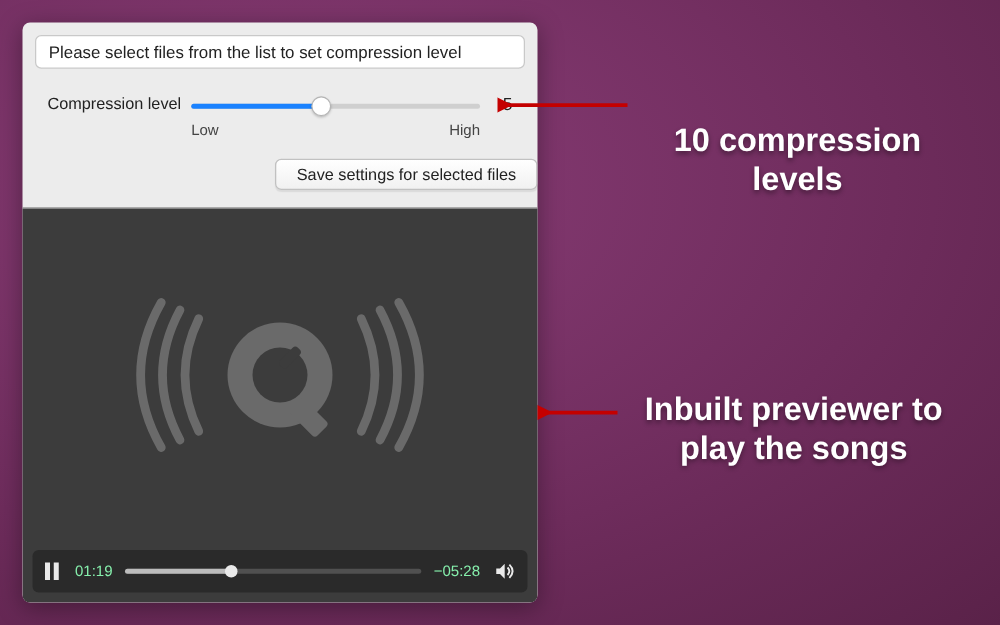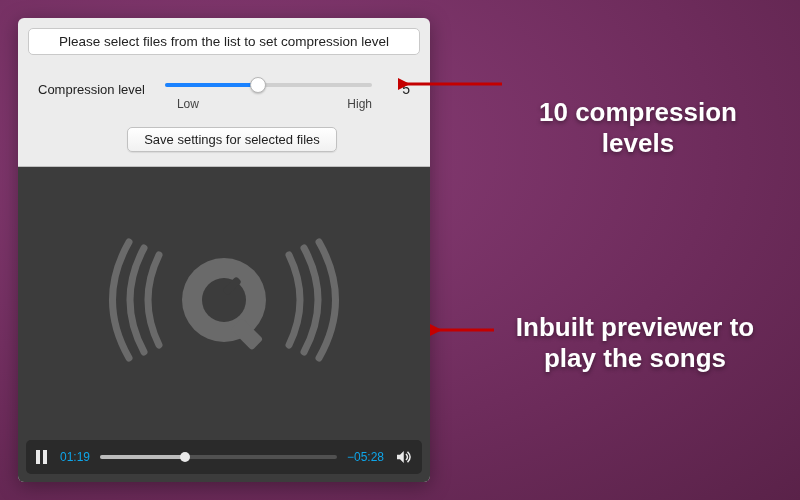--- a/index.html
+++ b/index.html
@@ -25,27 +25,25 @@
     overflow: hidden;
   }
   .instruction-bar {
     margin: 10px 10px 6px 10px;
     background: #fff;
     border: 1px solid #c9c9c9;
     border-radius: 5px;
     padding: 5px 10px;
     font-size: 13.5px;
     color: #222;
-    text-align: center;
   }
   .compression-row {
     display: flex;
-    align-items: center;
     padding: 14px 20px 0 20px;
-    gap: 20px;
+    gap: 8px;
   }
   .comp-label {
     font-size: 13px;
     color: #222;
     white-space: nowrap;
   }
   .slider-wrap {
     flex: 1;
     position: relative;
     height: 28px;
@@ -75,36 +73,36 @@
     width: 16px;
     height: 16px;
     background: #fff;
     border: 1px solid #b5b5b5;
     border-radius: 50%;
     box-shadow: 0 1px 2px rgba(0,0,0,0.2);
   }
   .slider-ticks {
     position: absolute;
     top: 22px;
-    left: 12px;
+    left: 0;
     right: 0;
     display: flex;
     justify-content: space-between;
     font-size: 12px;
     color: #444;
   }
   .value-box {
     font-size: 14px;
     color: #222;
     min-width: 18px;
     text-align: right;
   }
   .save-row {
     display: flex;
-    justify-content: center;
+    justify-content: flex-end;
     padding: 24px 0 14px 16px;
   }
   .save-btn {
     background: linear-gradient(#ffffff,#f1f1f1);
     border: 1px solid #c1c1c1;
     border-radius: 5px;
     padding: 4px 16px;
     font-size: 13px;
     color: #222;
     box-shadow: 0 1px 1px rgba(0,0,0,0.08);
@@ -126,21 +124,21 @@
   }
   .player-bar {
     height: 34px;
     margin: 8px;
     background: #2a2a2a;
     border-radius: 5px;
     display: flex;
     align-items: center;
     gap: 10px;
     padding: 4px 10px;
-    color: #0ea5e9;
+    color: #86efac;
     font-size: 12px;
   }
   .pause-btn {
     width: 14px;
     height: 14px;
     display: flex;
     gap: 3px;
     cursor: pointer;
   }
   .pause-btn span {

